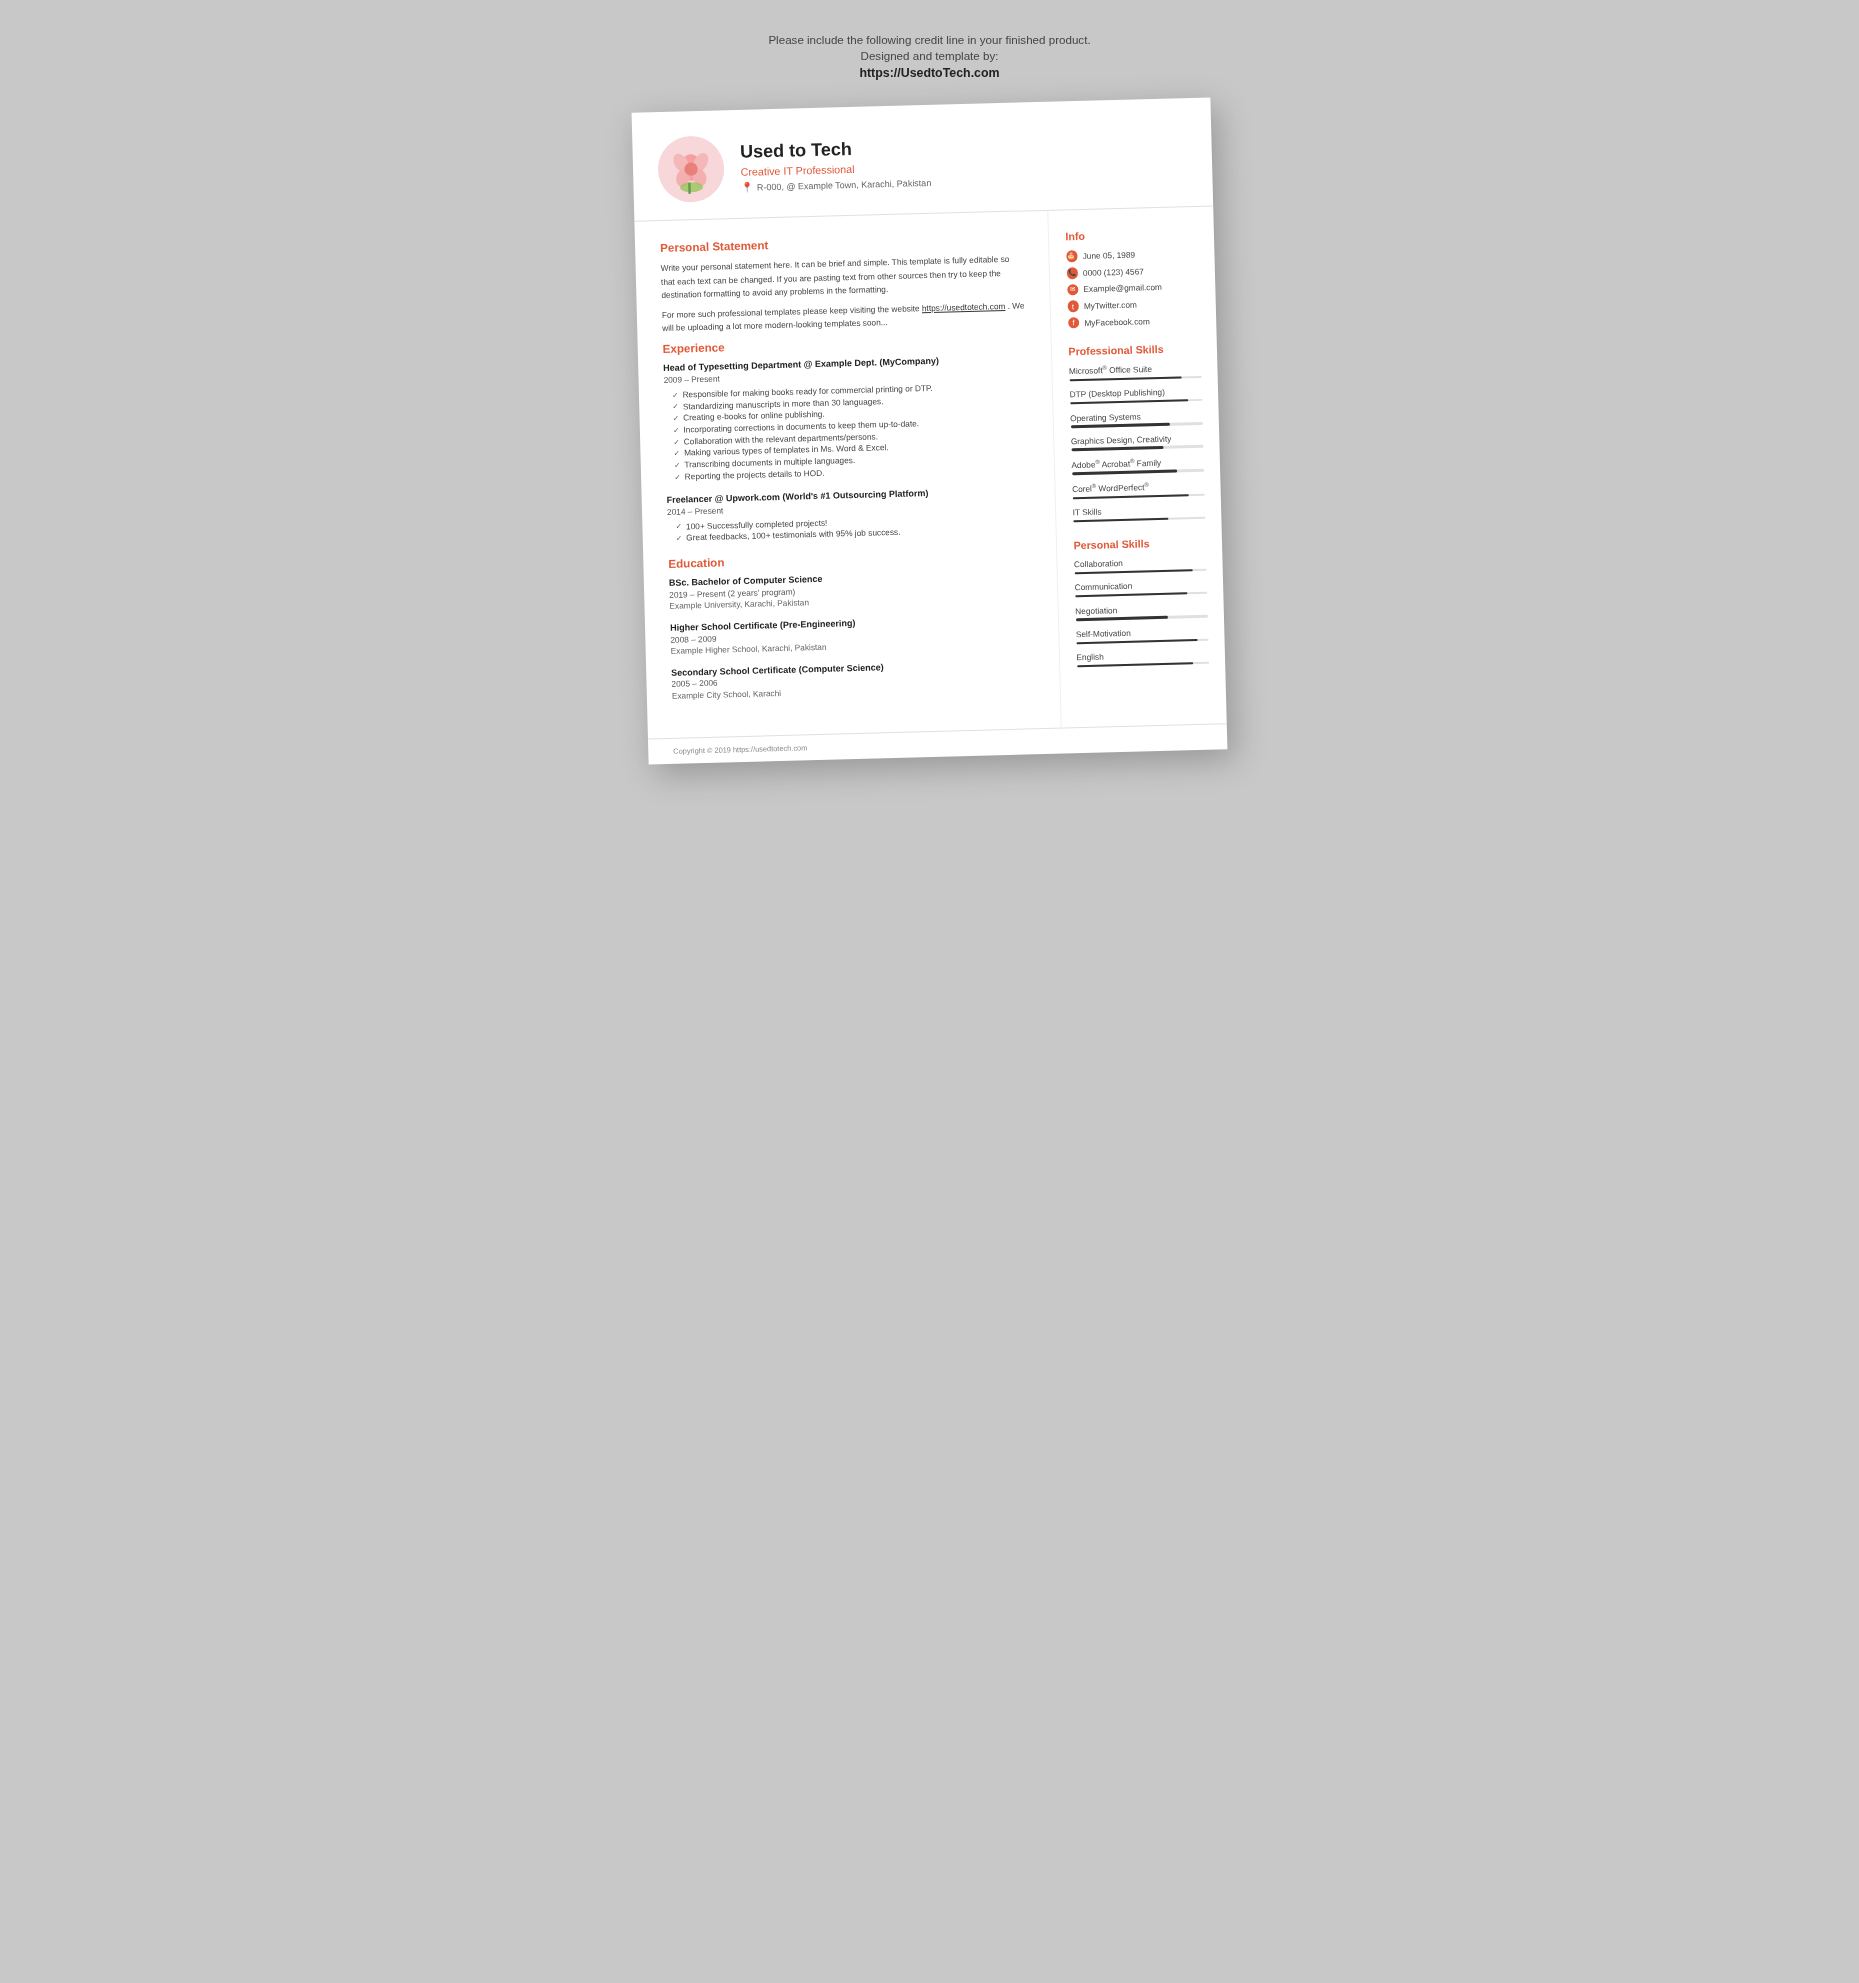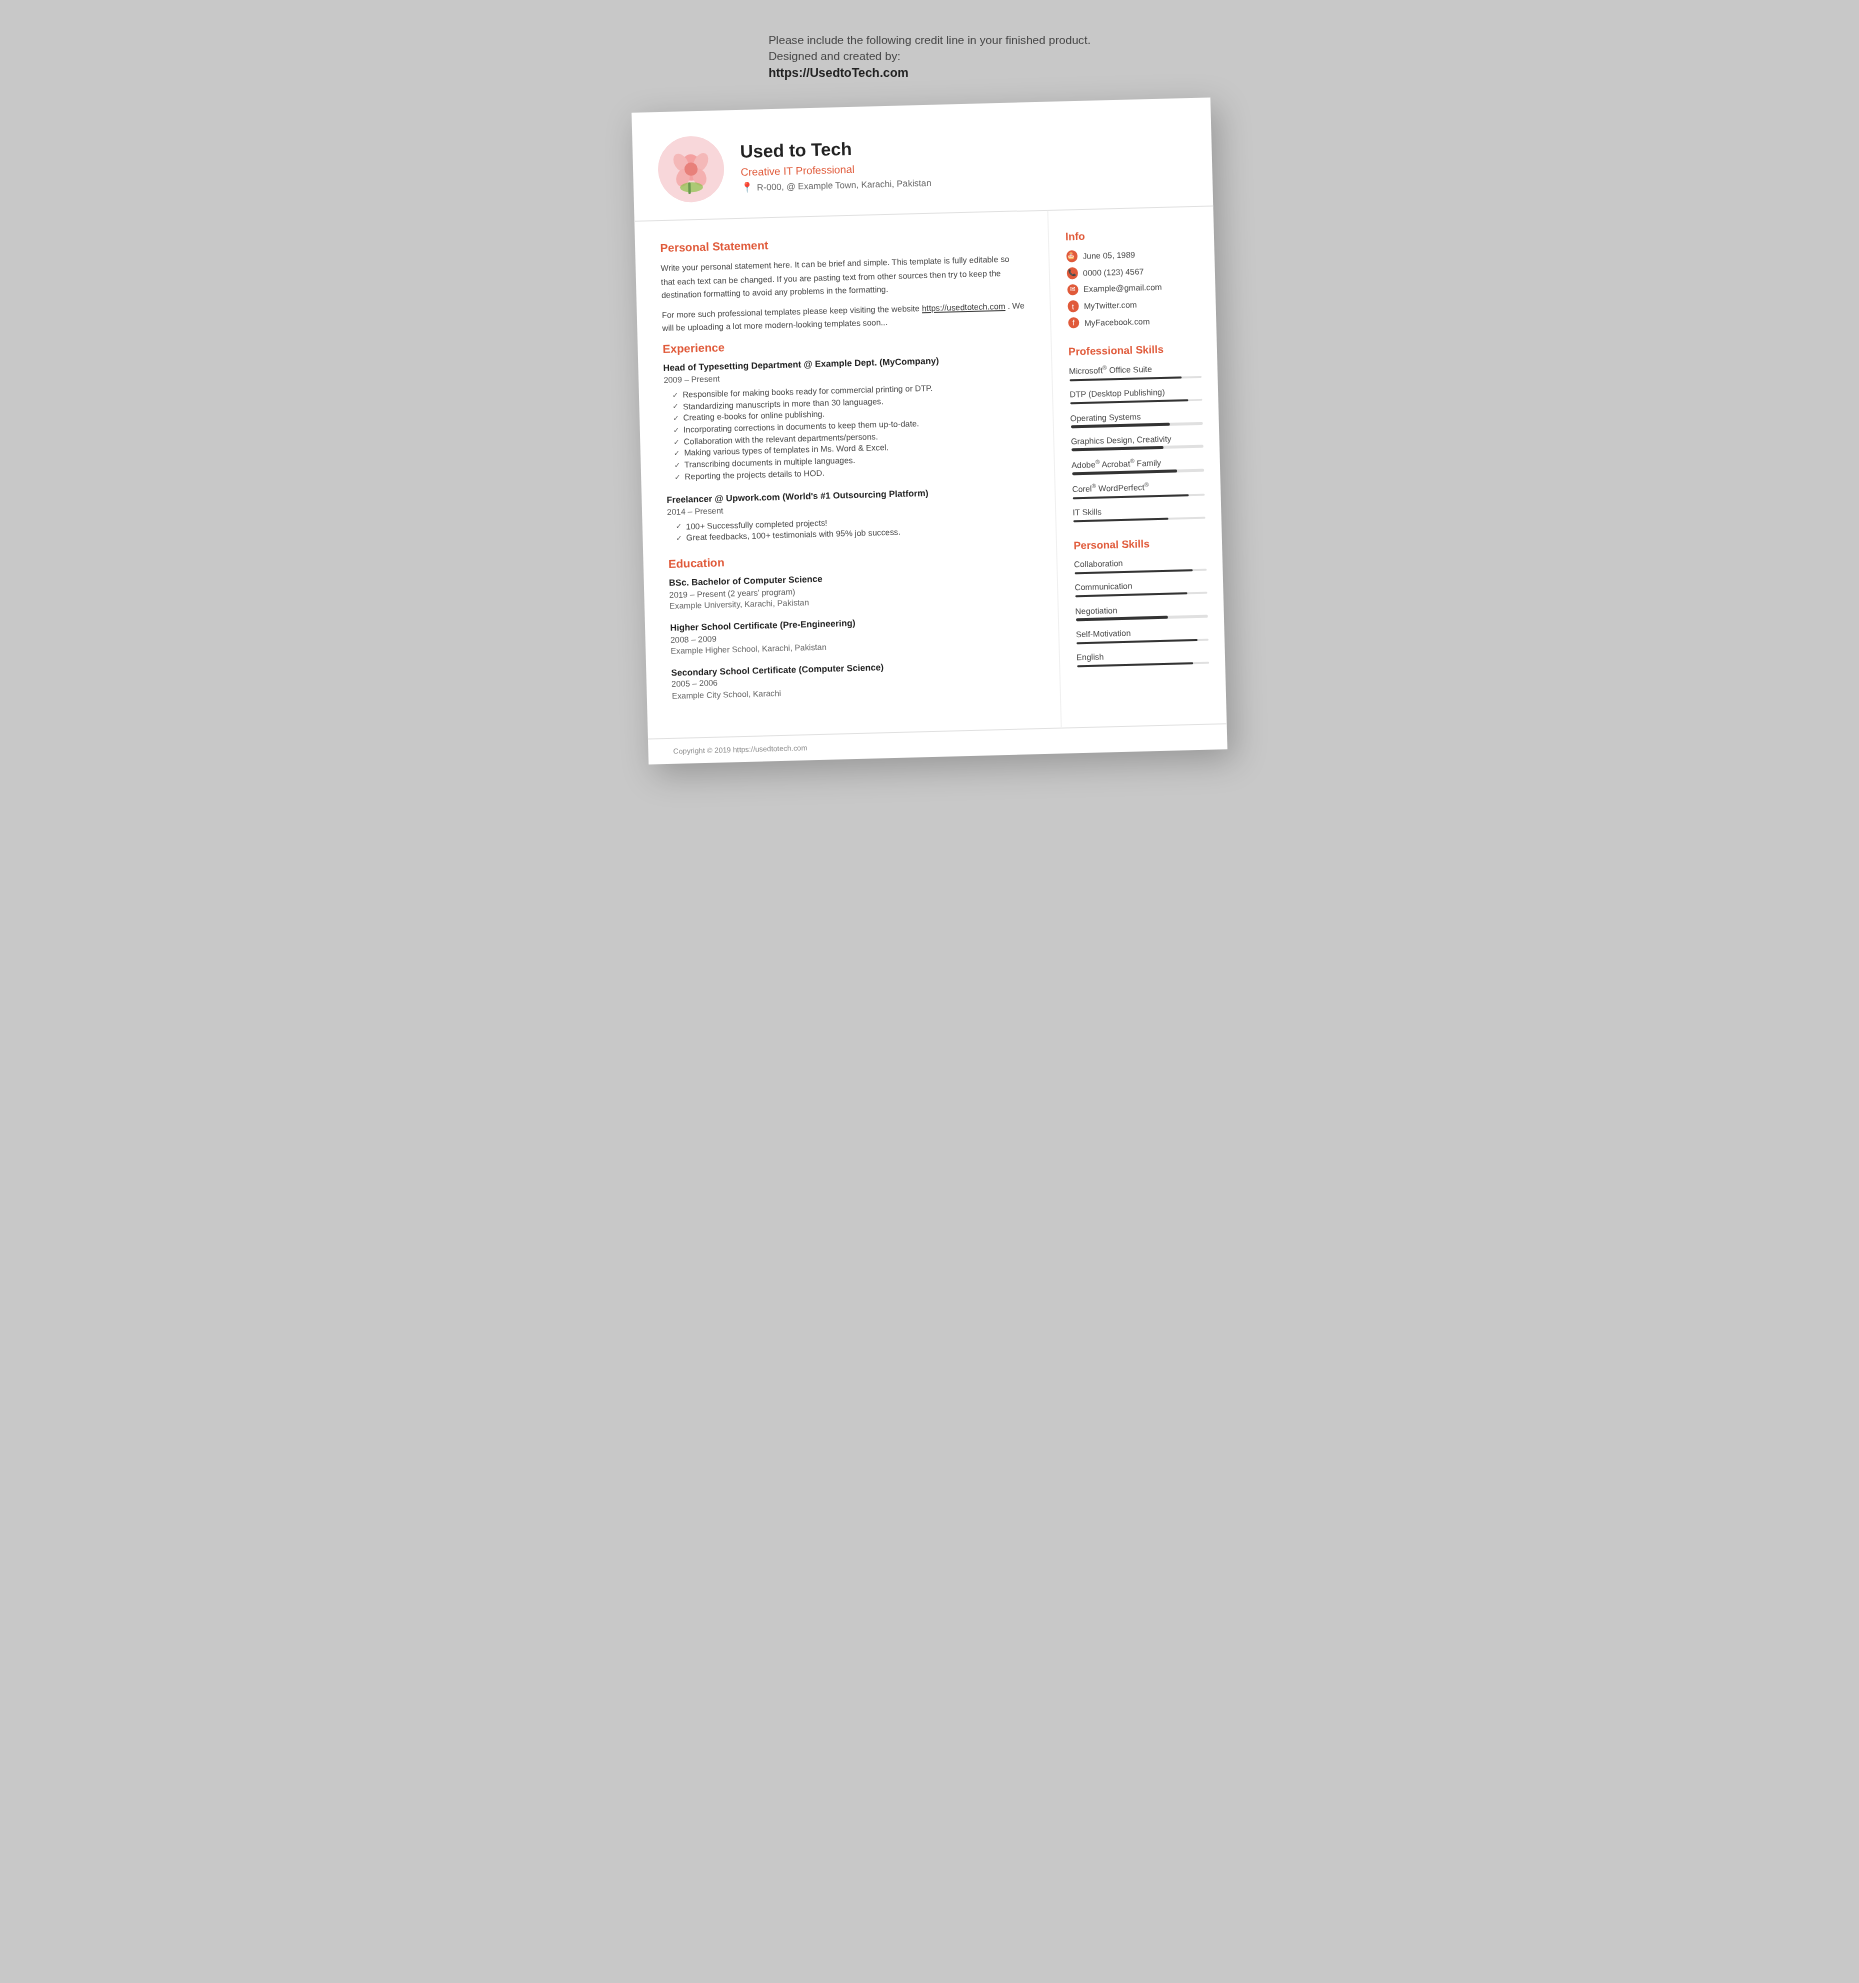--- a/index.html
+++ b/index.html
@@ -8,21 +8,21 @@
       background-color: #c8c8c8;
       font-family: 'Segoe UI', Arial, sans-serif;
       min-height: 100vh;
       display: flex;
       flex-direction: column;
       align-items: center;
       padding: 33px 16.5px 50px;
     }
 
     .credit-area {
-      text-align: left;
+      text-align: center;
       margin-bottom: 25px;
       color: #444;
       font-size: 11.6px;
     }
     .credit-area .credit-line1 { margin-bottom: 3.3px; }
     .credit-area .credit-line2 { margin-bottom: 3.3px; }
     .credit-area .credit-link {
       font-weight: bold;
       font-size: 12.4px;
       color: #222;
@@ -251,21 +251,21 @@
 
     sup {
       font-size: 5.8px;
     }
   </style>
 </head>
 <body>
 
 <div class="credit-area">
   <div class="credit-line1">Please include the following credit line in your finished product.</div>
-  <div class="credit-line2">Designed and created by:</div>
+  <div class="credit-line2">Designed and template by:</div>
   <div class="credit-link">https://UsedtoTech.com</div>
 </div>
 
 <div class="page-wrapper">
   <div class="resume-page">
 
     <div class="resume-header">
       <div class="avatar-circle">
         <svg class="avatar-svg" viewBox="0 0 80 80" xmlns="http://www.w3.org/2000/svg">
           <circle cx="40" cy="40" r="40" fill="#f8d7da"></circle>

